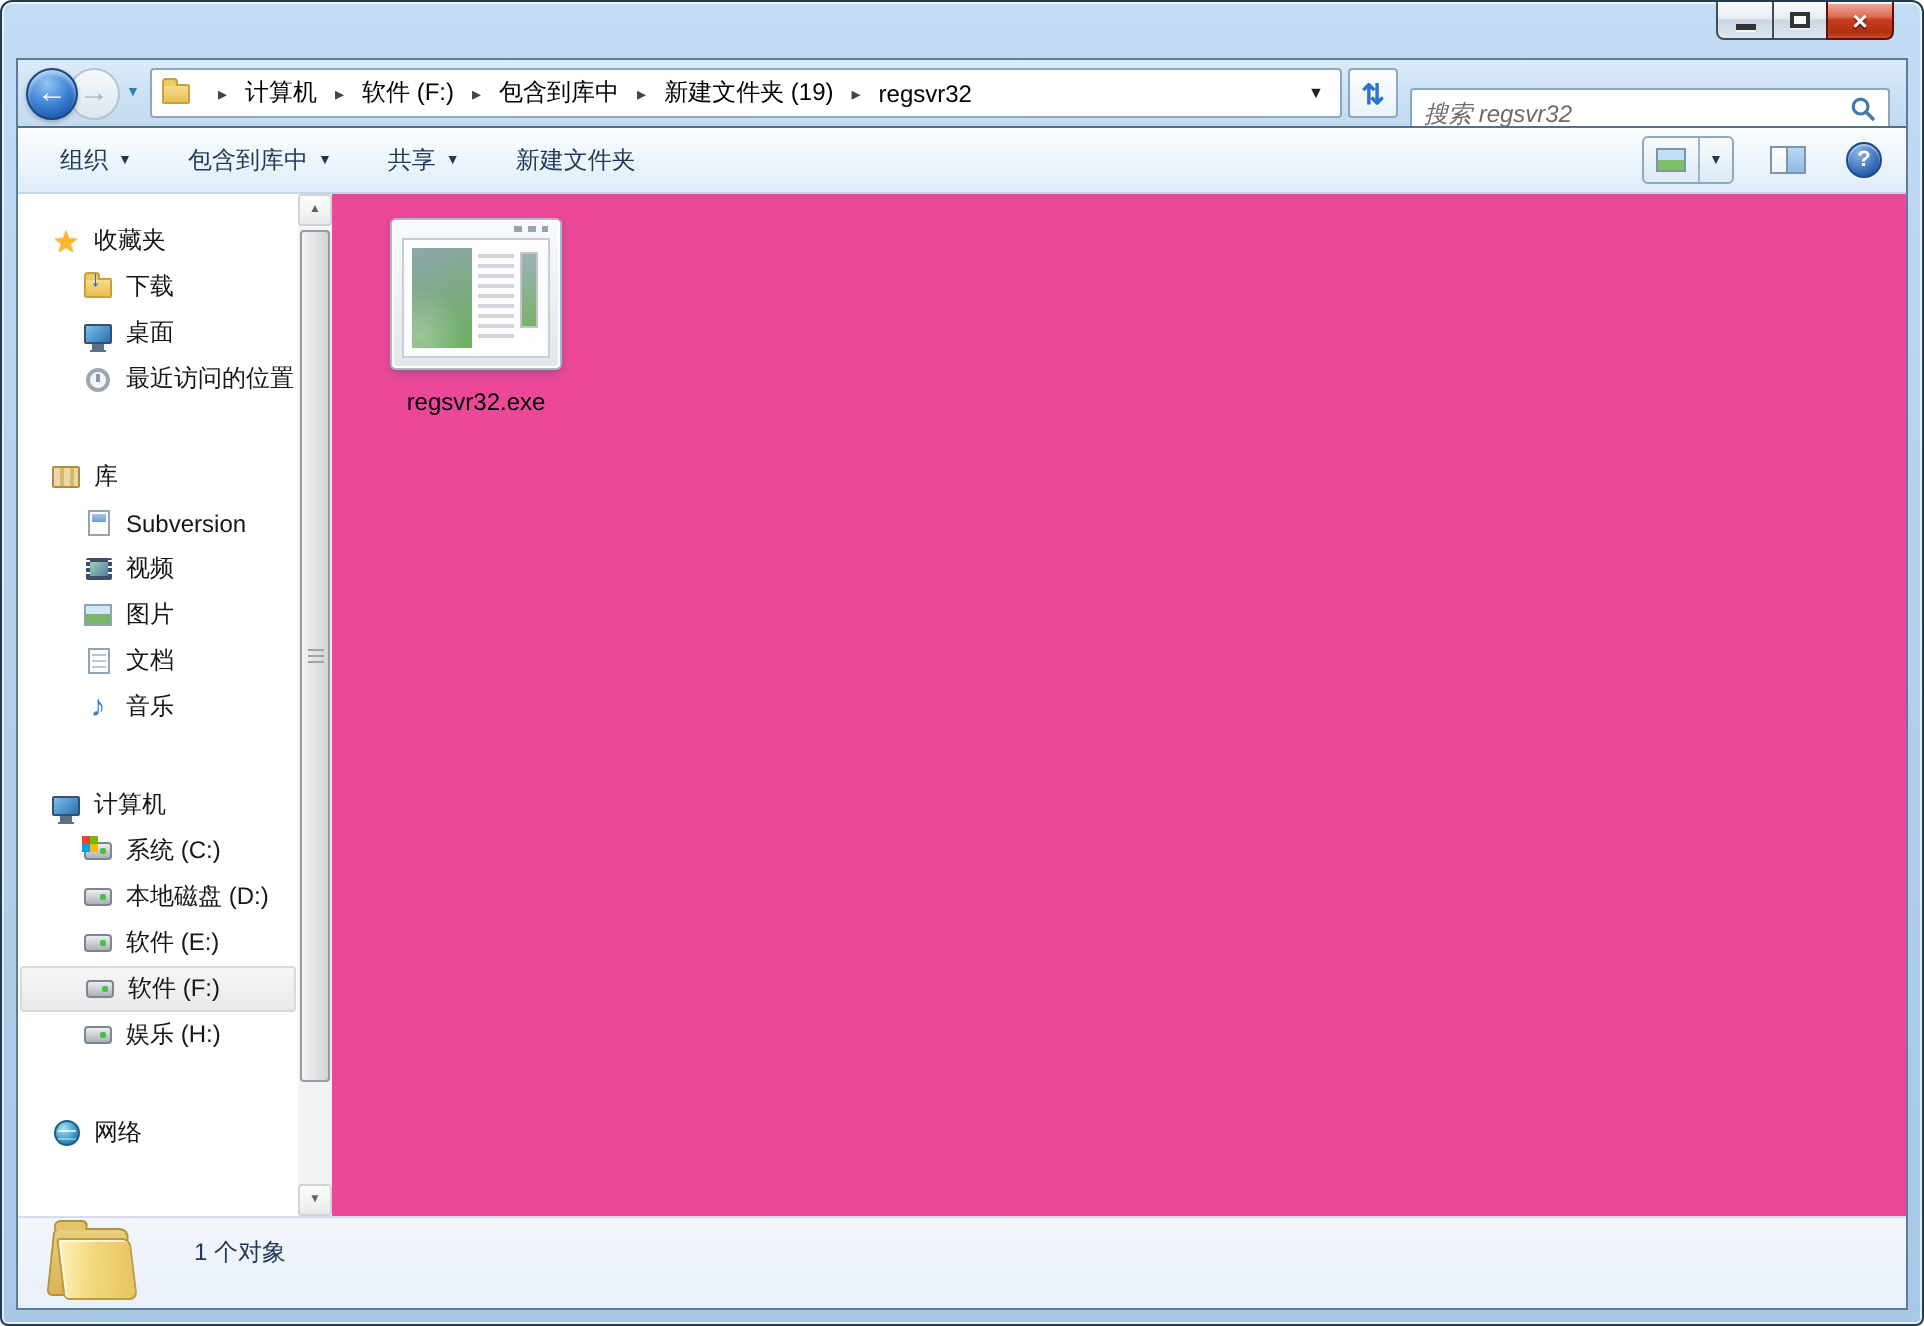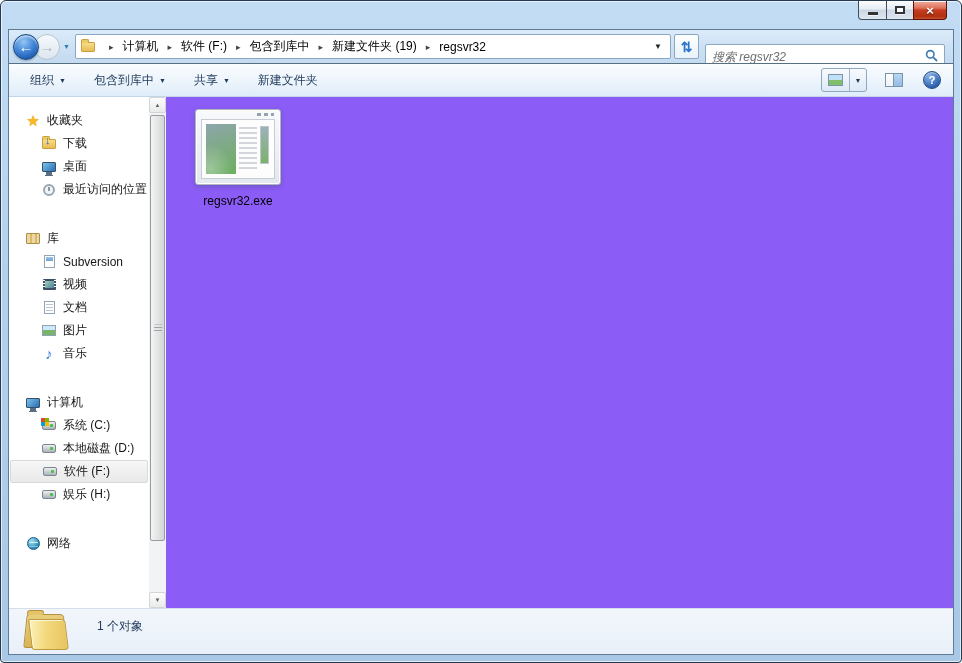--- a/index.html
+++ b/index.html
@@ -162,21 +162,21 @@
     color:#5e6366; font-size:6px; }
   .sthumb { margin:2px 1px; height:426px; border:1px solid #989ca0; border-radius:2px;
     background:linear-gradient(90deg,#f4f4f4,#e0e1e2 60%,#d3d4d6); position:relative; }
   .sthumb::after { content:""; position:absolute; left:50%; top:50%; width:8px; height:7px;
     transform:translate(-50%,-50%);
     background:repeating-linear-gradient(#a0a4a8 0 1px,transparent 1px 3px); }
   .strack { flex:1; }
   .sbtn.bottom { margin-top:auto; }
 
   
-  .main { flex:1; position:relative; background:#8b5cf6; }
+  .main { flex:1; position:relative; background:#ec4899; }
   .file-tile { position:absolute; left:22px; top:12px; width:100px; text-align:center; }
   .appwin { width:86px; height:76px; margin:0 auto; border:1px solid #aeb6c0; border-radius:3px;
     background:linear-gradient(#f8fafc,#e2e7ee);
     box-shadow:0 2px 4px rgba(70,90,110,.35), inset 0 0 0 1px #fff; position:relative; }
   .appwin-controls { position:absolute; top:3px; right:6px; width:17px; height:3px;
     background:repeating-linear-gradient(90deg,#98a3b0 0 4px,transparent 4px 7px); }
   .appwin-body { position:absolute; left:5px; right:5px; top:9px; bottom:5px;
     background:#fdfdfd; border:1px solid #c8cdd4; }
   .appwin-pane { position:absolute; left:4px; top:4px; width:42%; bottom:4px;
     background:radial-gradient(130% 90% at 15% 90%, rgba(255,255,255,.30), transparent 55%),
@@ -339,29 +339,29 @@
           <span class="lbl">Subversion</span>
         </div>
         <div class="row lvl1">
           <span class="ic">
               <span class="ic-film"></span>
             </span>
           <span class="lbl">视频</span>
         </div>
         <div class="row lvl1">
           <span class="ic">
+              <span class="ic-pic"></span>
+            </span>
+          <span class="lbl">图片</span>
+        </div>
+        <div class="row lvl1">
+          <span class="ic">
               <span class="ic-page doc"></span>
             </span>
           <span class="lbl">文档</span>
-        </div>
-        <div class="row lvl1">
-          <span class="ic">
-              <span class="ic-pic"></span>
-            </span>
-          <span class="lbl">图片</span>
         </div>
         <div class="row lvl1">
           <span class="ic ic-music">♪</span>
           <span class="lbl">音乐</span>
         </div>
 
         <div class="row lvl0 group-start">
           <span class="ic">
               <span class="ic-monitor"></span>
             </span>
@@ -371,20 +371,26 @@
           <span class="ic">
               <span class="ic-drive sys"></span>
             </span>
           <span class="lbl">系统 (C:)</span>
         </div>
         <div class="row lvl1">
           <span class="ic">
               <span class="ic-drive"></span>
             </span>
           <span class="lbl">本地磁盘 (D:)</span>
+        </div>
+        <div class="row lvl1">
+          <span class="ic">
+              <span class="ic-drive"></span>
+            </span>
+          <span class="lbl">软件 (E:)</span>
         </div>
         <div class="row lvl1 sel">
           <span class="ic">
               <span class="ic-drive"></span>
             </span>
           <span class="lbl">软件 (F:)</span>
         </div>
         <div class="row lvl1">
           <span class="ic">
               <span class="ic-drive"></span>

